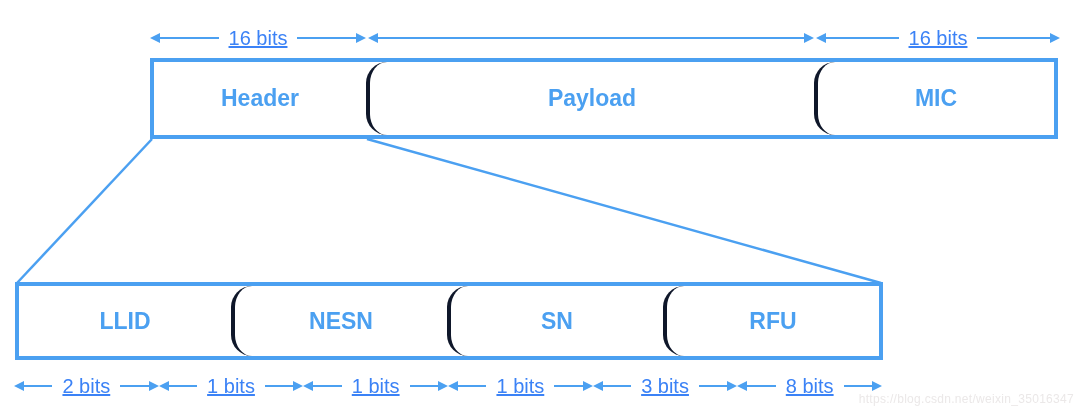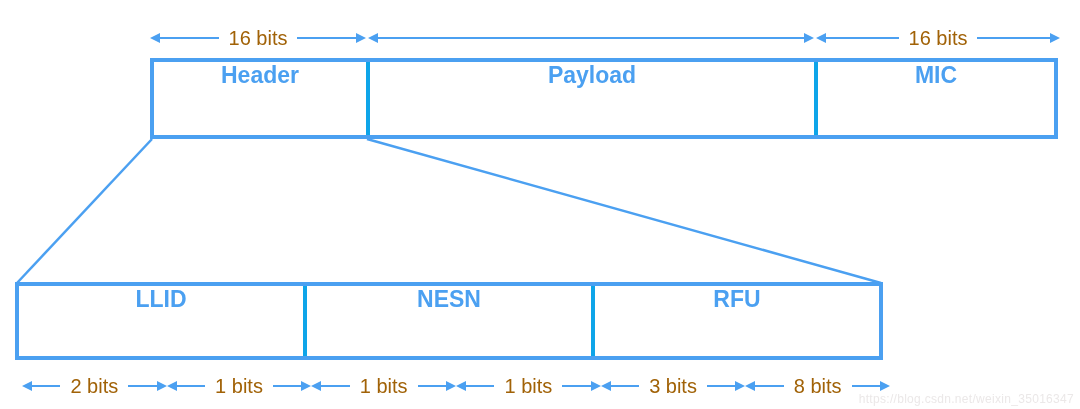--- a/index.html
+++ b/index.html
@@ -9,37 +9,37 @@
   }
   .overlay{position:absolute;left:0;top:0;pointer-events:none;}
   .overlay line{stroke:#4ba0f1;stroke-width:2.5;}
 
   
   .arrow{position:absolute;display:flex;align-items:center;height:20px;}
   .arrow .aline{flex:1 1 auto;height:2px;background:#4ba0f1;}
   .arrow .ah{width:0;height:0;border-top:5px solid transparent;border-bottom:5px solid transparent;flex:0 0 auto;}
   .arrow .ah-l{border-right:10px solid #4ba0f1;}
   .arrow .ah-r{border-left:10px solid #4ba0f1;}
-  .arrow .alabel{flex:0 0 auto;margin:0 10px;font-size:20px;color:#a16207;white-space:nowrap;line-height:20px;}
+  .arrow .alabel{flex:0 0 auto;margin:0 10px;font-size:20px;color:#3b82f6;white-space:nowrap;line-height:20px;text-decoration:underline;}
 
   
   .row{position:absolute;display:flex;border:4px solid #4ba0f1;box-sizing:border-box;background:#fff;}
-  .cell{display:flex;align-items:flex-start;justify-content:center;box-sizing:border-box;}
-  .cell.divided{border-left:4px solid #0ea5e9;}
+  .cell{display:flex;align-items:center;justify-content:center;box-sizing:border-box;}
+  .cell.divided{border-left:4px solid #0f172a;border-radius:21px;}
   .cell-label{font-size:23px;font-weight:bold;color:#4ba0f1;white-space:nowrap;}
 
   .top-row{left:150px;top:58px;width:908px;height:81px;}
   .top-row .c0{width:212px;}
   .top-row .c1{width:448px;}
   .top-row .c2{flex:1 1 auto;}
 
   .bottom-row{left:15px;top:282px;width:868px;height:78px;}
   .bottom-row .cell{flex:1 1 0;}
 
-  .bottom-arrows{position:absolute;left:22px;top:376px;width:868px;display:flex;}
+  .bottom-arrows{position:absolute;left:14px;top:376px;width:868px;display:flex;}
   .bottom-arrows .arrow{position:relative;flex:1 1 0;}
 
   .watermark{
     position:absolute;right:6px;bottom:3px;font-size:12px;color:#ebe8e8;
     letter-spacing:0.3px;white-space:nowrap;
   }
 </style>
 </head>
 <body>
 
@@ -84,20 +84,23 @@
   </div>
 
   <div class="row bottom-row">
     <div class="cell">
       <span class="cell-label">LLID</span>
     </div>
     <div class="cell divided">
       <span class="cell-label">NESN</span>
     </div>
     <div class="cell divided">
+      <span class="cell-label">SN</span>
+    </div>
+    <div class="cell divided">
       <span class="cell-label">RFU</span>
     </div>
   </div>
 
   <div class="bottom-arrows">
     <div class="arrow">
       <span class="ah ah-l"></span>
       <span class="aline"></span>
       <span class="alabel">2 bits</span>
       <span class="aline"></span>

